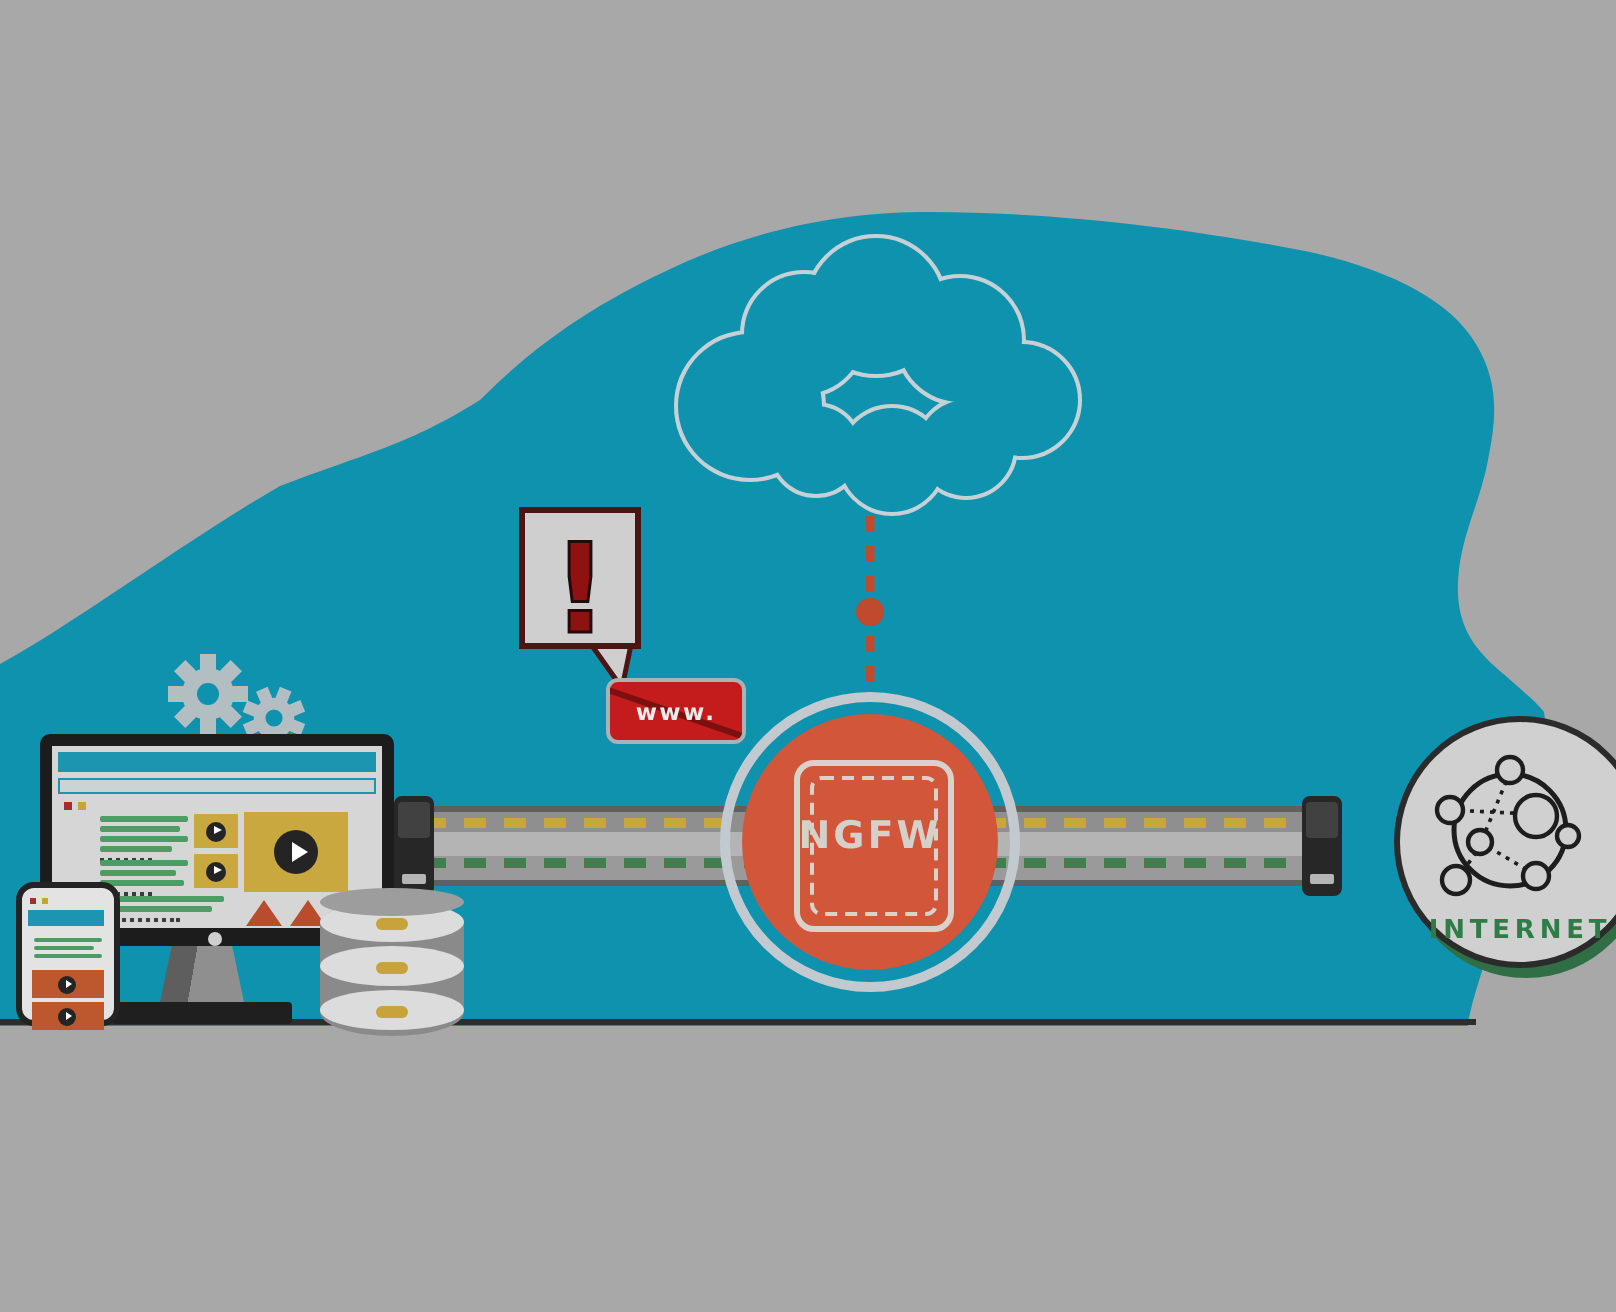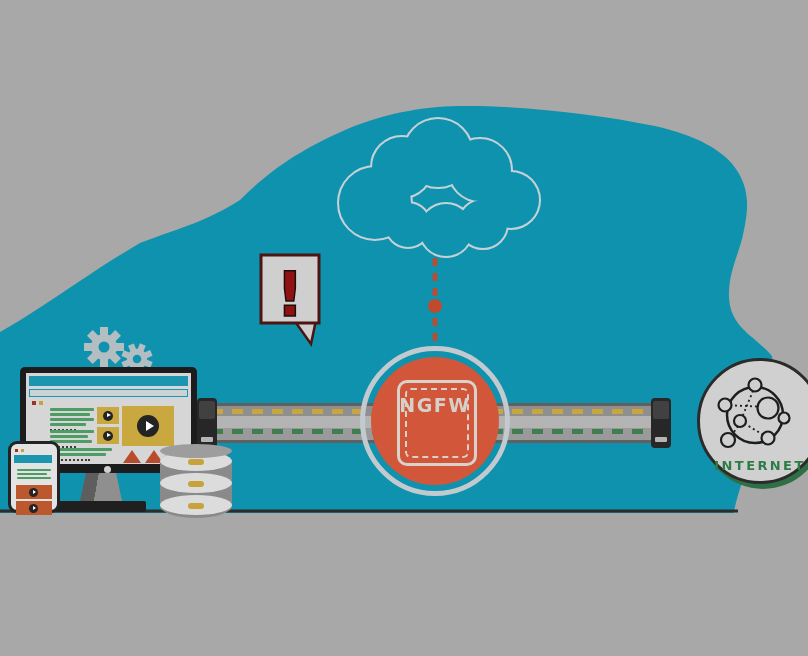--- a/index.html
+++ b/index.html
@@ -18,21 +18,21 @@
   .pipe-cap{top:398px;width:20px;height:50px;background:#272727;border-radius:4px;}
   .pipe-cap::before{content:"";position:absolute;left:2px;top:3px;width:16px;height:18px;background:#414141;border-radius:2px;}
   .pipe-cap::after{content:"";position:absolute;left:4px;bottom:6px;width:12px;height:5px;background:#b5b5b5;border-radius:1px;}
   .cap-left{left:197px;} .cap-right{left:651px;}
 
   
   .ngfw-ring{left:360px;top:346px;width:140px;height:140px;border:5px solid #c2cacf;border-radius:50%;}
   .ngfw-core{left:371px;top:357px;width:128px;height:128px;border-radius:50%;background:#d1563a;}
   .ngfw-square{left:397px;top:380px;width:74px;height:80px;border:3px solid #d8d2cb;border-radius:10px;}
   .ngfw-dashed{position:absolute;inset:5px;border:2px dashed #d8d2cb;border-radius:6px;}
-  .ngfw-label{left:371px;top:341px;width:128px;height:128px;display:flex;align-items:center;justify-content:center;
+  .ngfw-label{left:371px;top:354px;width:128px;height:128px;display:flex;align-items:center;justify-content:center;
     color:#d6d0ca;font-weight:bold;font-size:19px;letter-spacing:1.5px;}
 
   
   .www-badge{left:303px;top:339px;width:66px;height:29px;background:#c41c1c;border:2px solid #a9b2b5;
     border-radius:6px;overflow:hidden;}
   .www-strike{position:absolute;left:-2px;top:2px;width:76px;height:3px;background:#7c0f0f;
     transform:rotate(19deg);transform-origin:0 0;}
   .www-label{position:absolute;inset:0;display:flex;align-items:center;justify-content:center;
     color:#ececec;font-weight:bold;font-size:11.5px;letter-spacing:1.2px;}
 
@@ -160,20 +160,24 @@
   <div class="abs dash-row dash-green"></div>
   <div class="abs pipe-cap cap-left"></div>
   <div class="abs pipe-cap cap-right"></div>
 
   <svg class="abs" style="left:258px;top:252px" width="70" height="100">
     <polygon points="36,68 58,68 53,92" fill="#cfcfcf" stroke="#4a1512" stroke-width="2.5"></polygon>
     <rect x="3" y="3" width="58" height="68" fill="#cfcfcf" stroke="#4a1512" stroke-width="3"></rect>
     <text x="32" y="64" text-anchor="middle" font-size="62" font-weight="bold" fill="#8f1212" stroke="#200c0a" stroke-width="1.5">!</text>
   </svg>
 
+  <div class="abs www-badge">
+    <div class="www-strike"></div>
+    <div class="www-label">www.</div>
+  </div>
 
   <div class="abs ngfw-ring"></div>
   <div class="abs ngfw-core"></div>
   <div class="abs ngfw-square">
     <div class="ngfw-dashed"></div>
   </div>
   <div class="abs ngfw-label">NGFW</div>
 
   <div class="abs mon-frame"></div>
   <div class="abs mon-screen">

